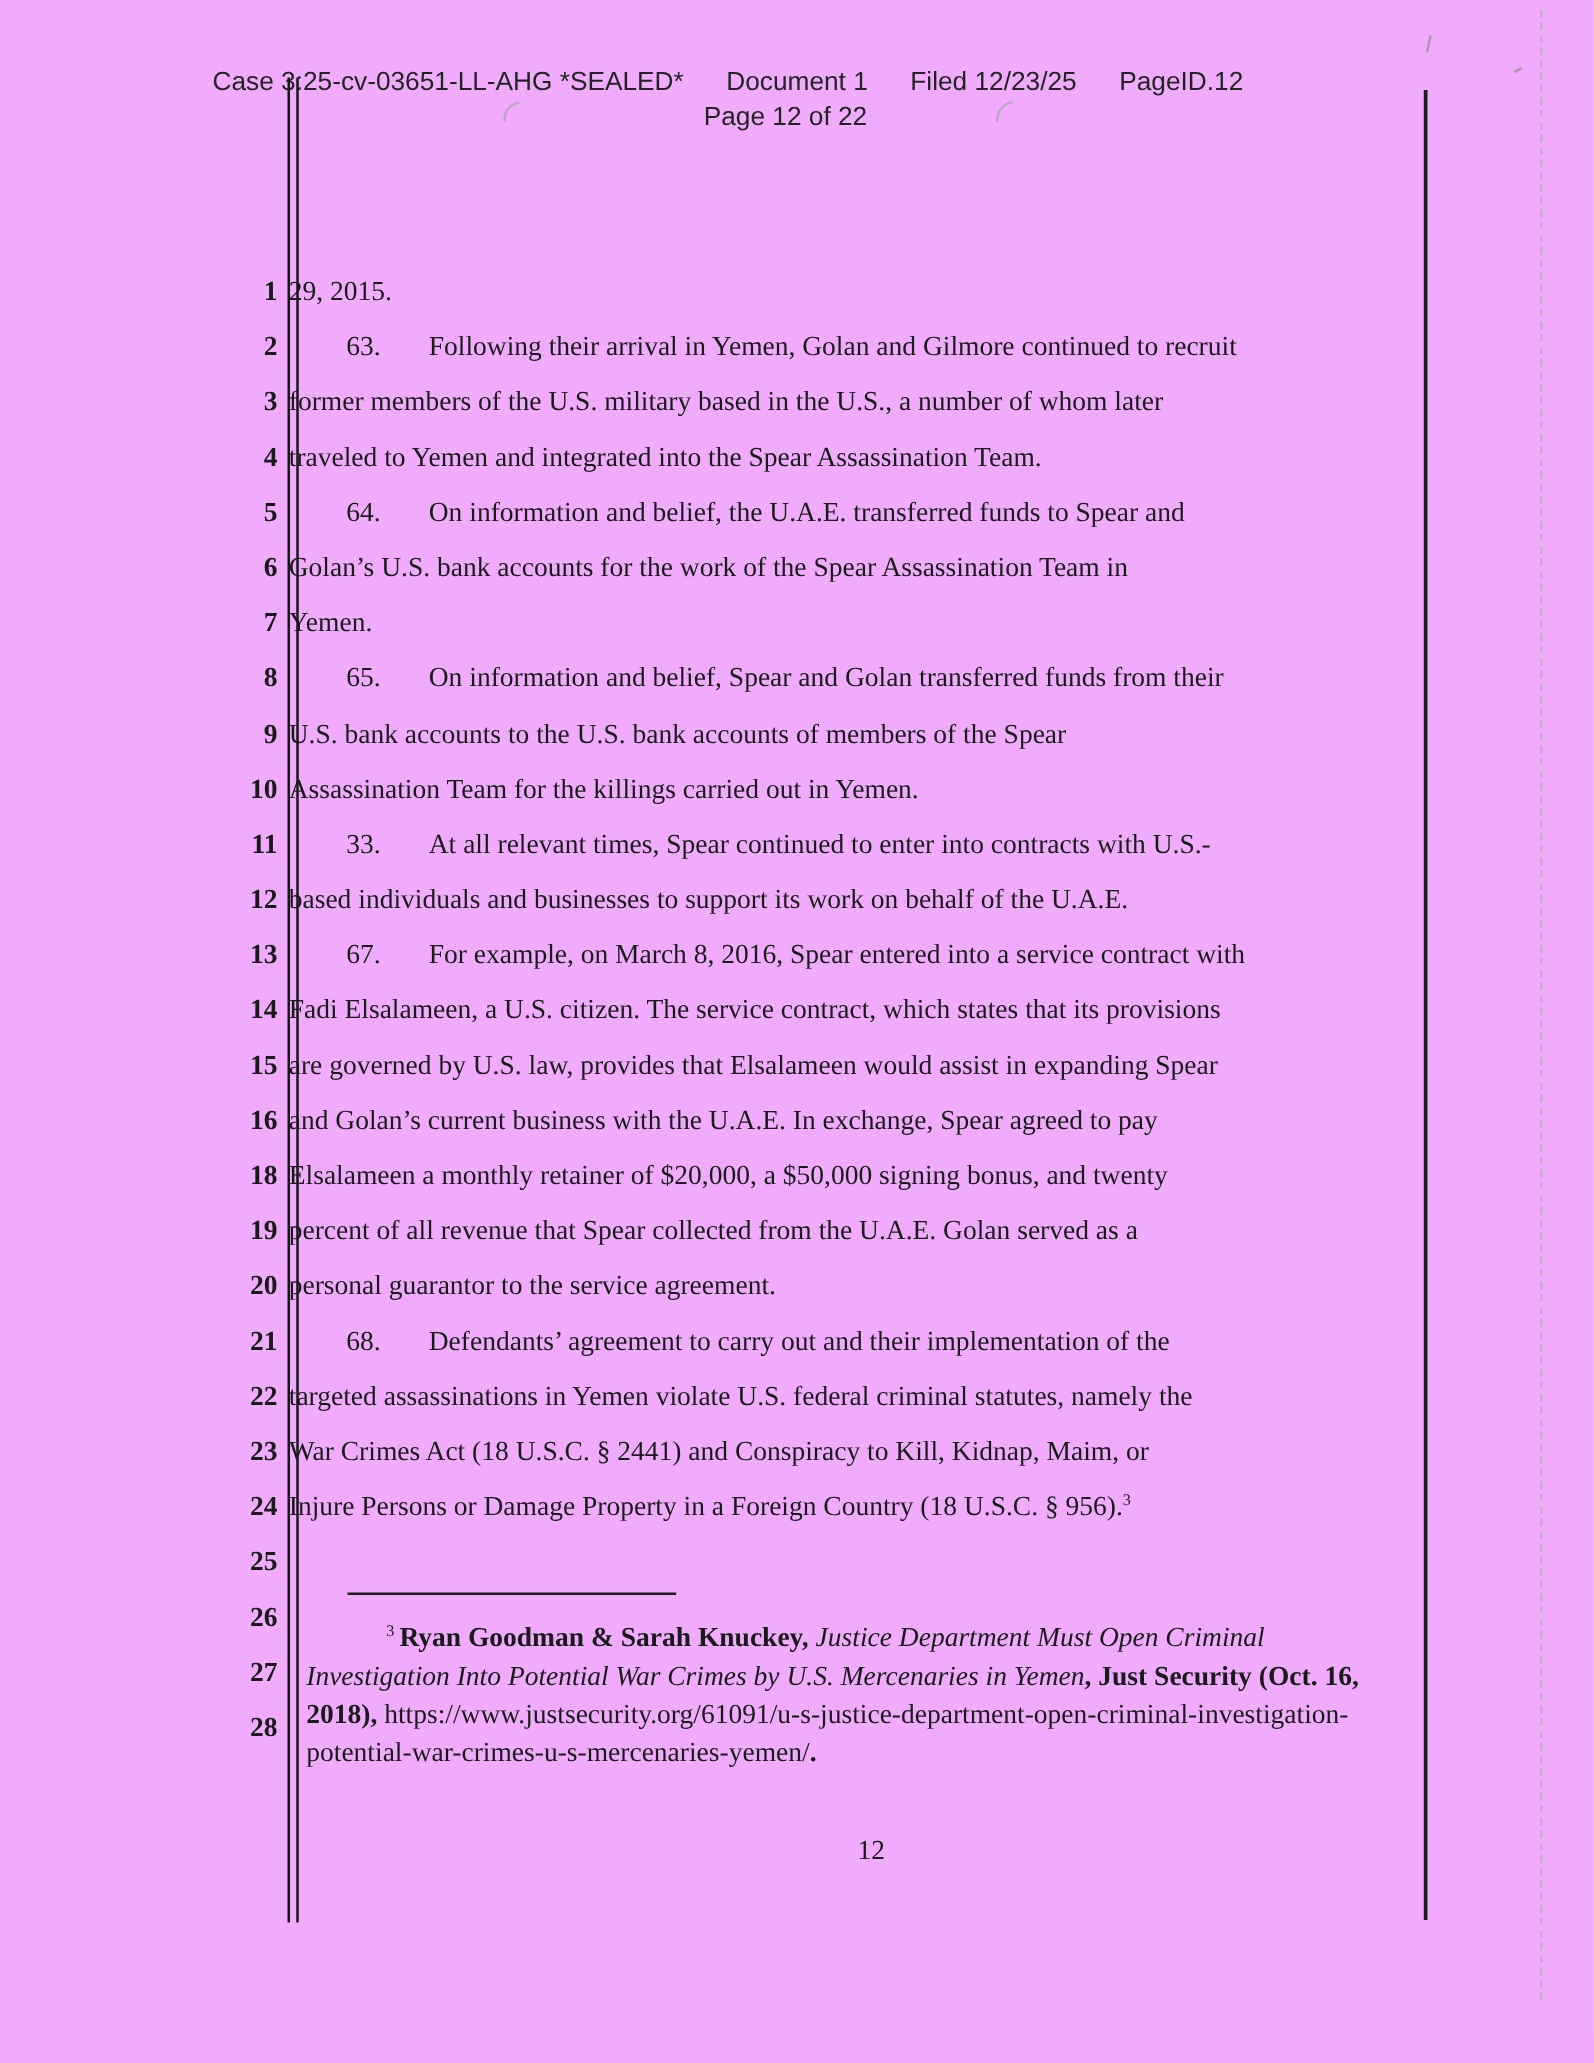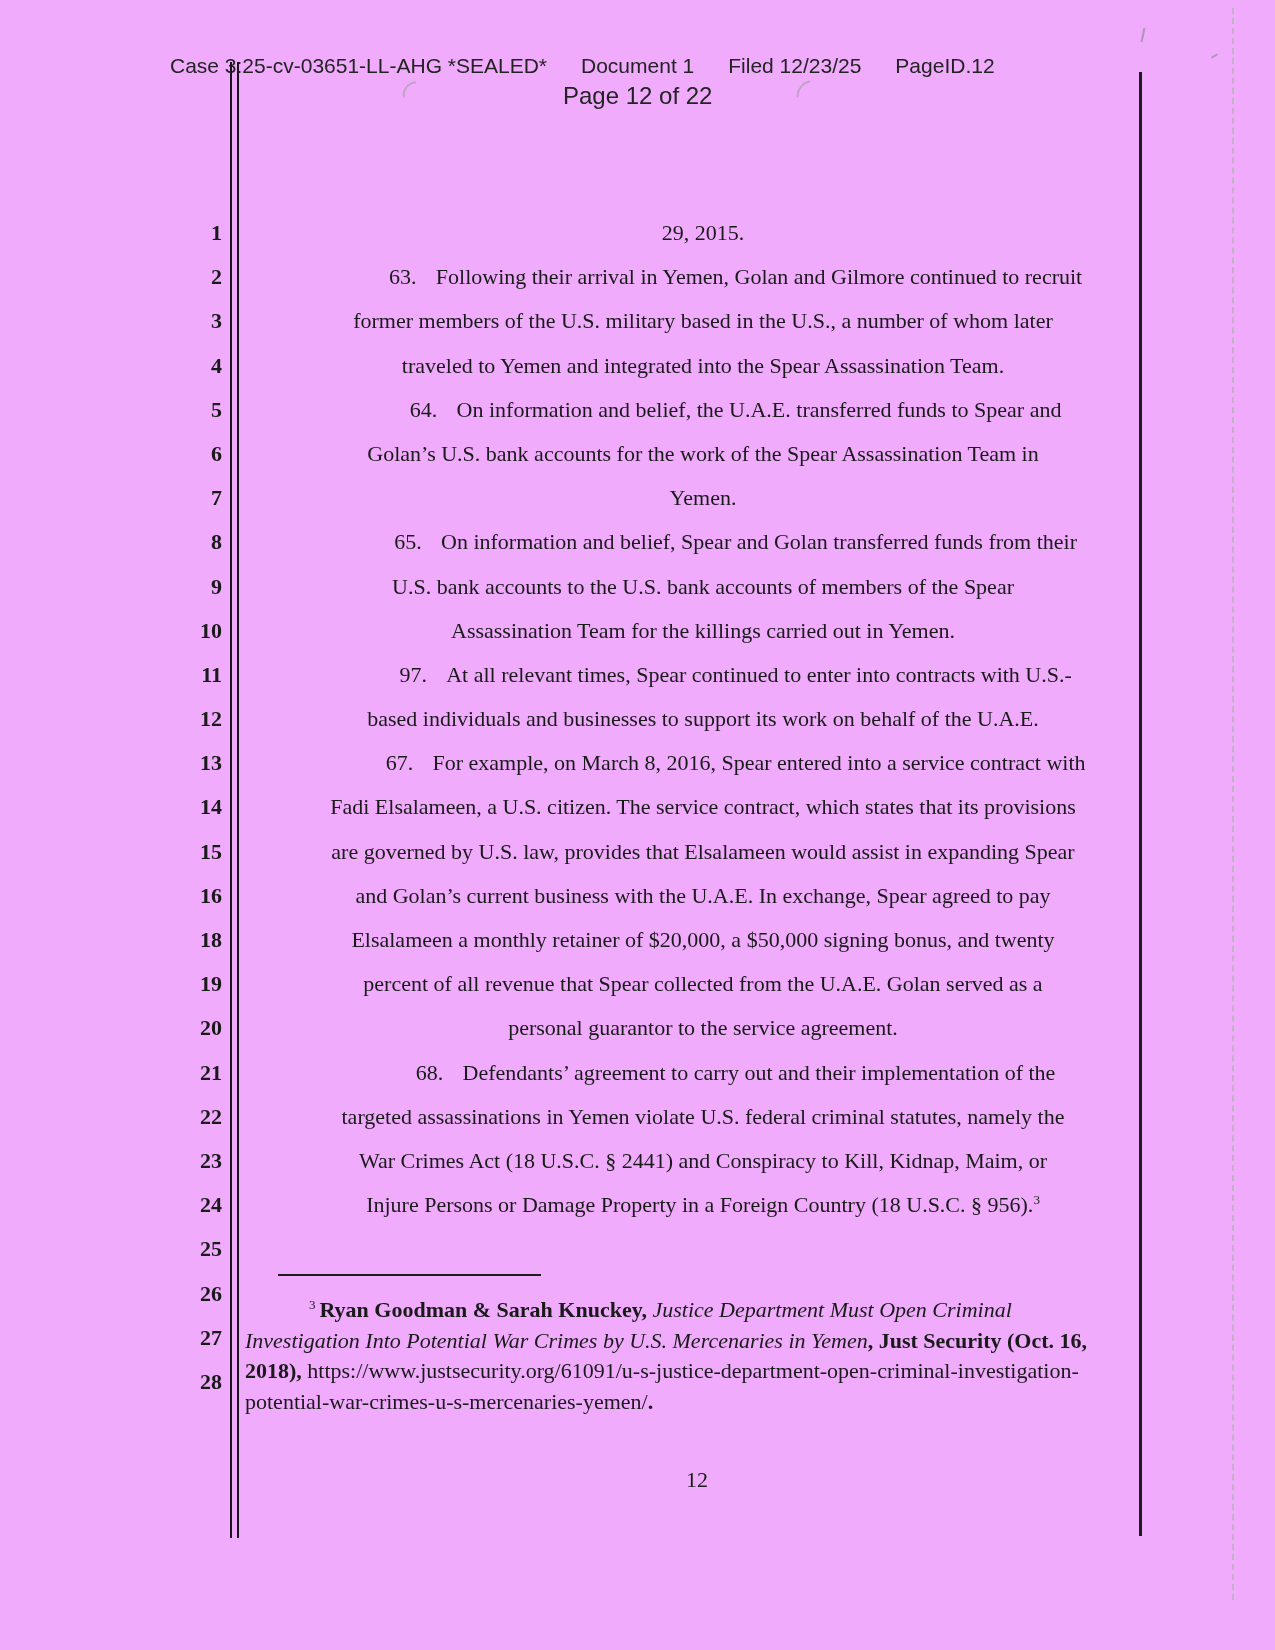--- a/index.html
+++ b/index.html
@@ -15,21 +15,21 @@
   
   .hdr-line1 {
     position:absolute; left:170px; top:54px;
     display:flex; gap:34px;
     font-family:"Liberation Sans", sans-serif;
     font-size:21px; color:#232323; white-space:nowrap;
   }
   .hdr-line2 {
     position:absolute; left:563px; top:82px;
     font-family:"Liberation Sans", sans-serif;
-    font-size:24px; color:#232323; white-space:nowrap;
+    font-size:21px; color:#232323; white-space:nowrap;
   }
   
   .rule-left {
     position:absolute; left:230px; top:62px;
     width:5px; height:1476px;
     border-left:2.5px solid #171717;
     border-right:2px solid #171717;
   }
   .rule-right {
     position:absolute; left:1139px; top:72px;
@@ -46,23 +46,22 @@
   .num-col {
     position:absolute; left:0; top:211px; width:222px;
     font-weight:bold; font-size:22px;
   }
   .num-col .lnum {
     height:44.2px; line-height:44.2px;
     text-align:right; padding-right:0;
   }
   
   .body-col {
-    position:absolute; left:253px; top:211px; width:900px;
+    position:absolute; left:231px; top:211px; width:900px;
     font-size:22px;
-    text-align:center;
   }
   .body-col .bline {
     height:44.2px; line-height:44.2px;
     white-space:nowrap;
   }
   .pnum { display:inline-block; margin-left:46px; width:66px; }
   .bline sup { font-size:13px; line-height:0; }
   
   .fn-sep {
     position:absolute; left:278px; top:1274px;
@@ -148,21 +147,21 @@
       <div class="bline">29, 2015.</div>
       <div class="bline"><span class="pnum">63.</span>Following their arrival in Yemen, Golan and Gilmore continued to recruit</div>
       <div class="bline">former members of the U.S. military based in the U.S., a number of whom later</div>
       <div class="bline">traveled to Yemen and integrated into the Spear Assassination Team.</div>
       <div class="bline"><span class="pnum">64.</span>On information and belief, the U.A.E. transferred funds to Spear and</div>
       <div class="bline">Golan’s U.S. bank accounts for the work of the Spear Assassination Team in</div>
       <div class="bline">Yemen.</div>
       <div class="bline"><span class="pnum">65.</span>On information and belief, Spear and Golan transferred funds from their</div>
       <div class="bline">U.S. bank accounts to the U.S. bank accounts of members of the Spear</div>
       <div class="bline">Assassination Team for the killings carried out in Yemen.</div>
-      <div class="bline"><span class="pnum">97.</span>At all relevant times, Spear continued to enter into contracts with U.S.-</div>
+      <div class="bline"><span class="pnum">33.</span>At all relevant times, Spear continued to enter into contracts with U.S.-</div>
       <div class="bline">based individuals and businesses to support its work on behalf of the U.A.E.</div>
       <div class="bline"><span class="pnum">67.</span>For example, on March 8, 2016, Spear entered into a service contract with</div>
       <div class="bline">Fadi Elsalameen, a U.S. citizen. The service contract, which states that its provisions</div>
       <div class="bline">are governed by U.S. law, provides that Elsalameen would assist in expanding Spear</div>
       <div class="bline">and Golan’s current business with the U.A.E. In exchange, Spear agreed to pay</div>
       <div class="bline">Elsalameen a monthly retainer of $20,000, a $50,000 signing bonus, and twenty</div>
       <div class="bline">percent of all revenue that Spear collected from the U.A.E. Golan served as a</div>
       <div class="bline">personal guarantor to the service agreement.</div>
       <div class="bline"><span class="pnum">68.</span>Defendants’ agreement to carry out and their implementation of the</div>
       <div class="bline">targeted assassinations in Yemen violate U.S. federal criminal statutes, namely the</div>

